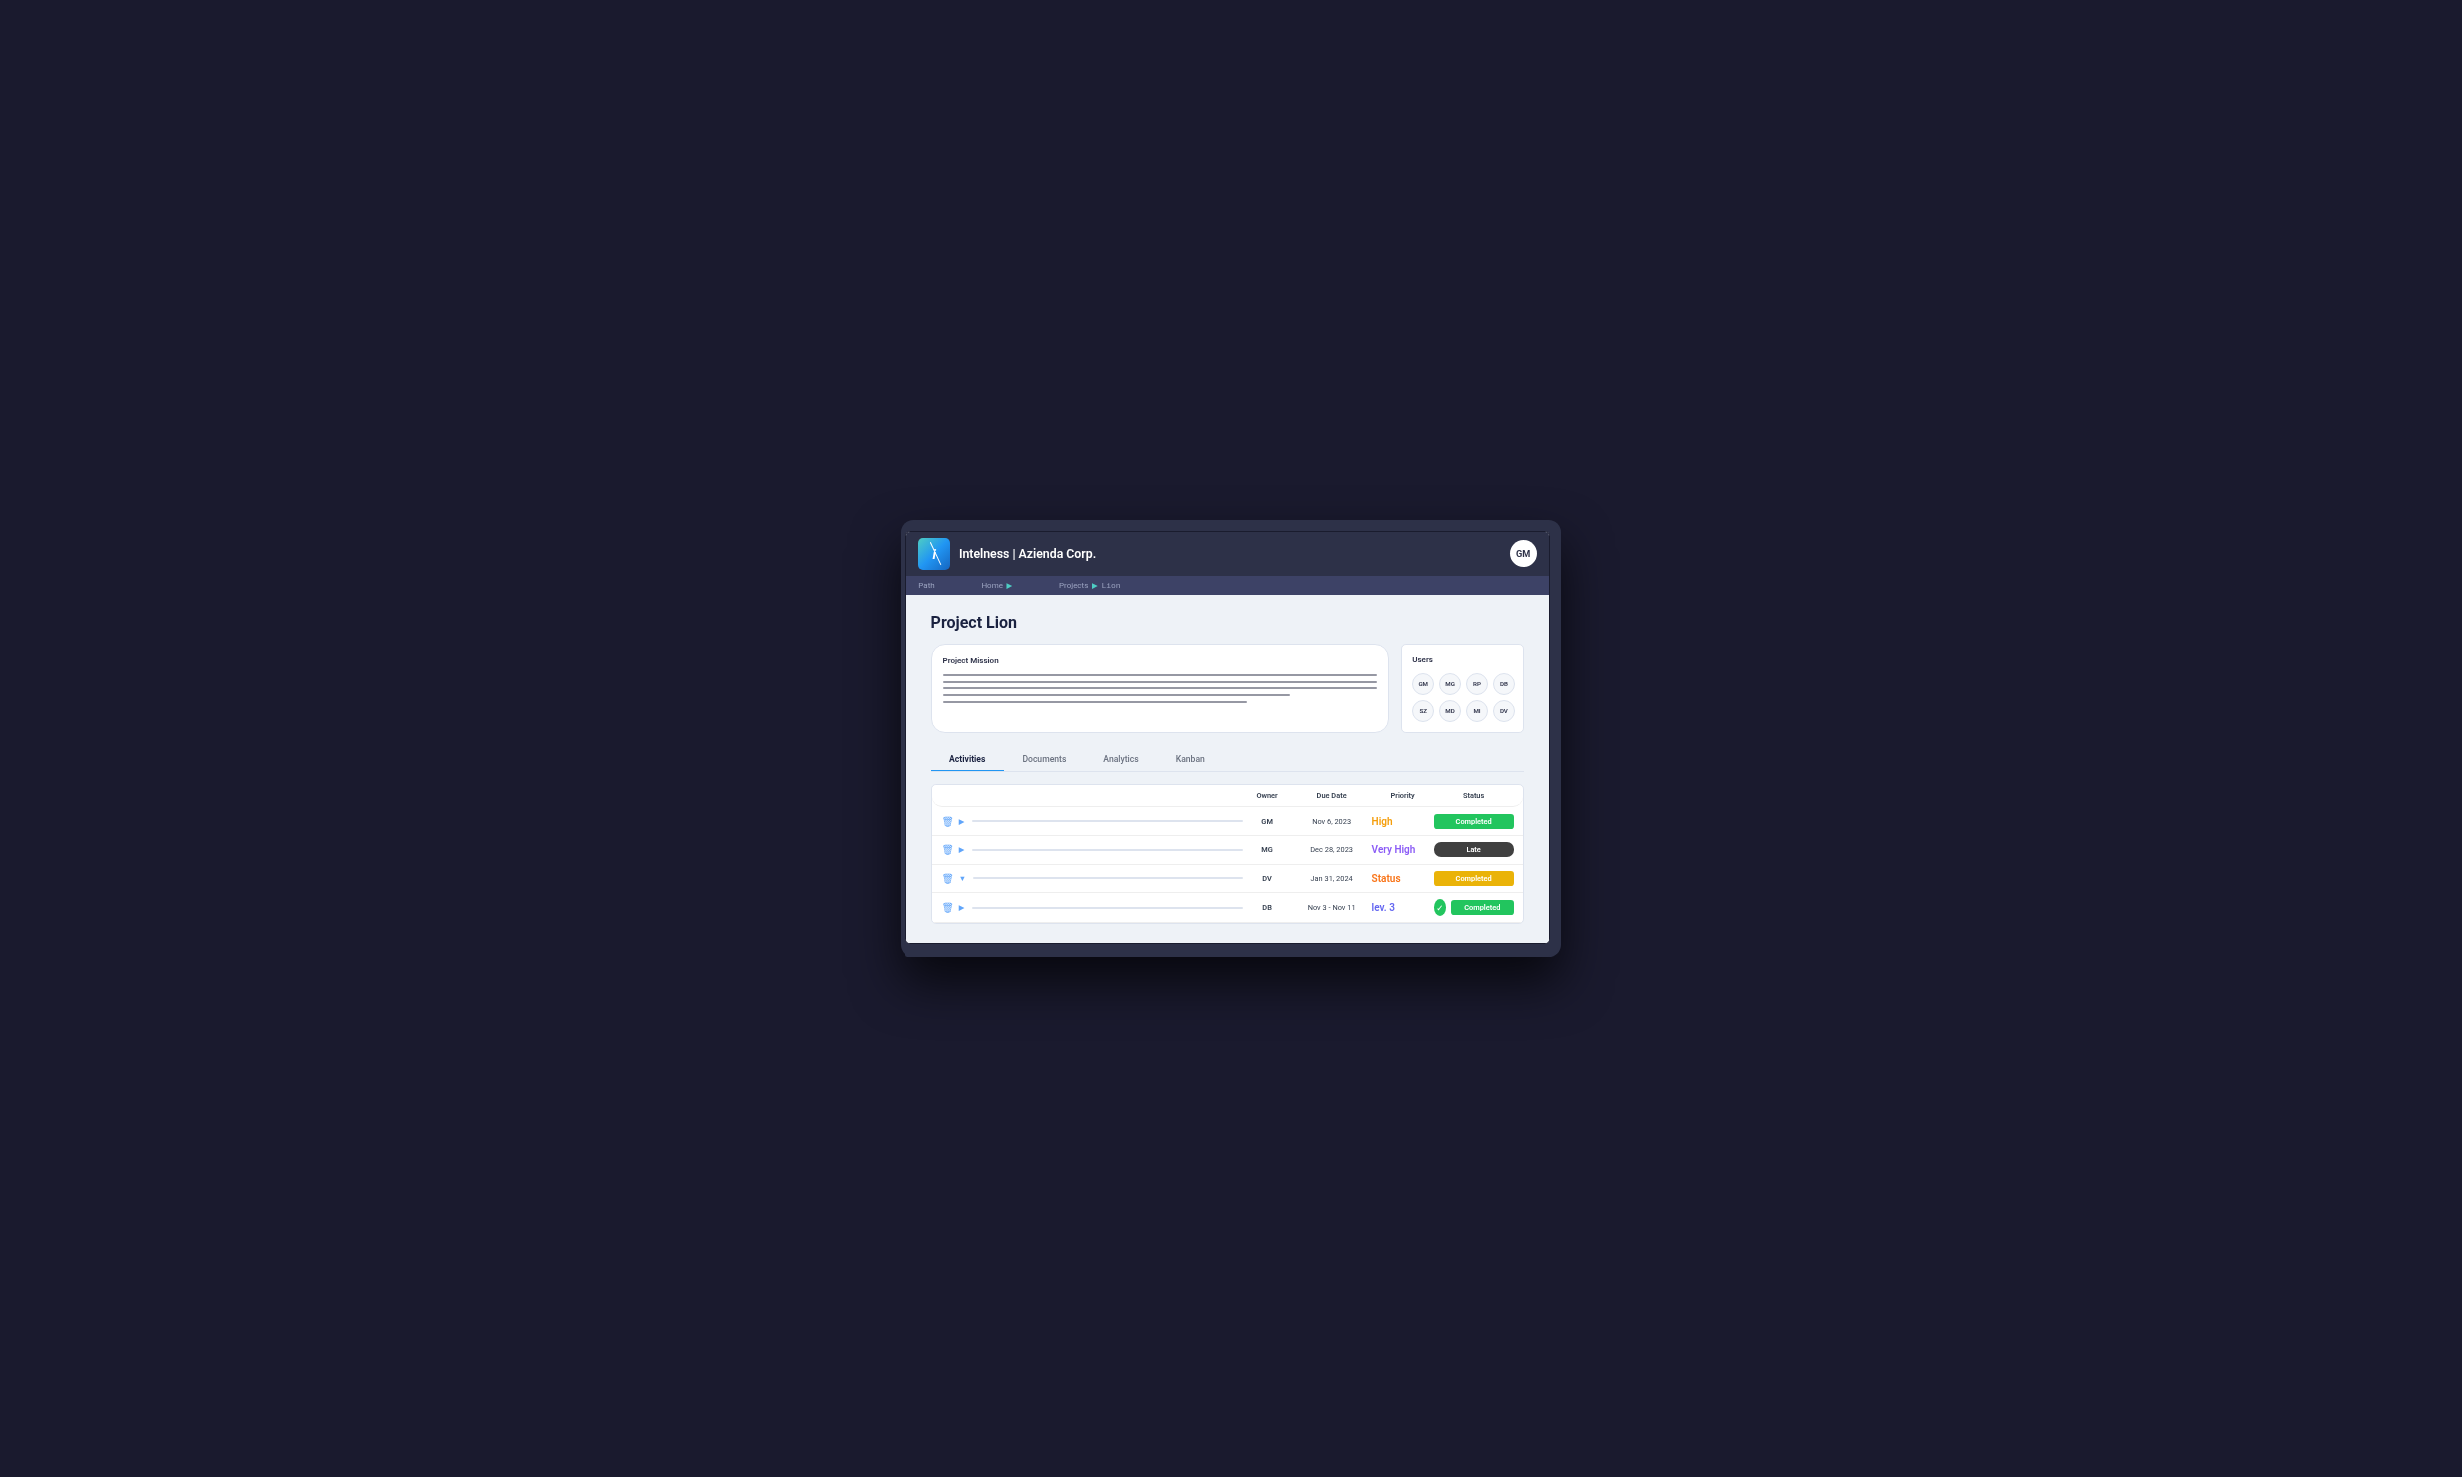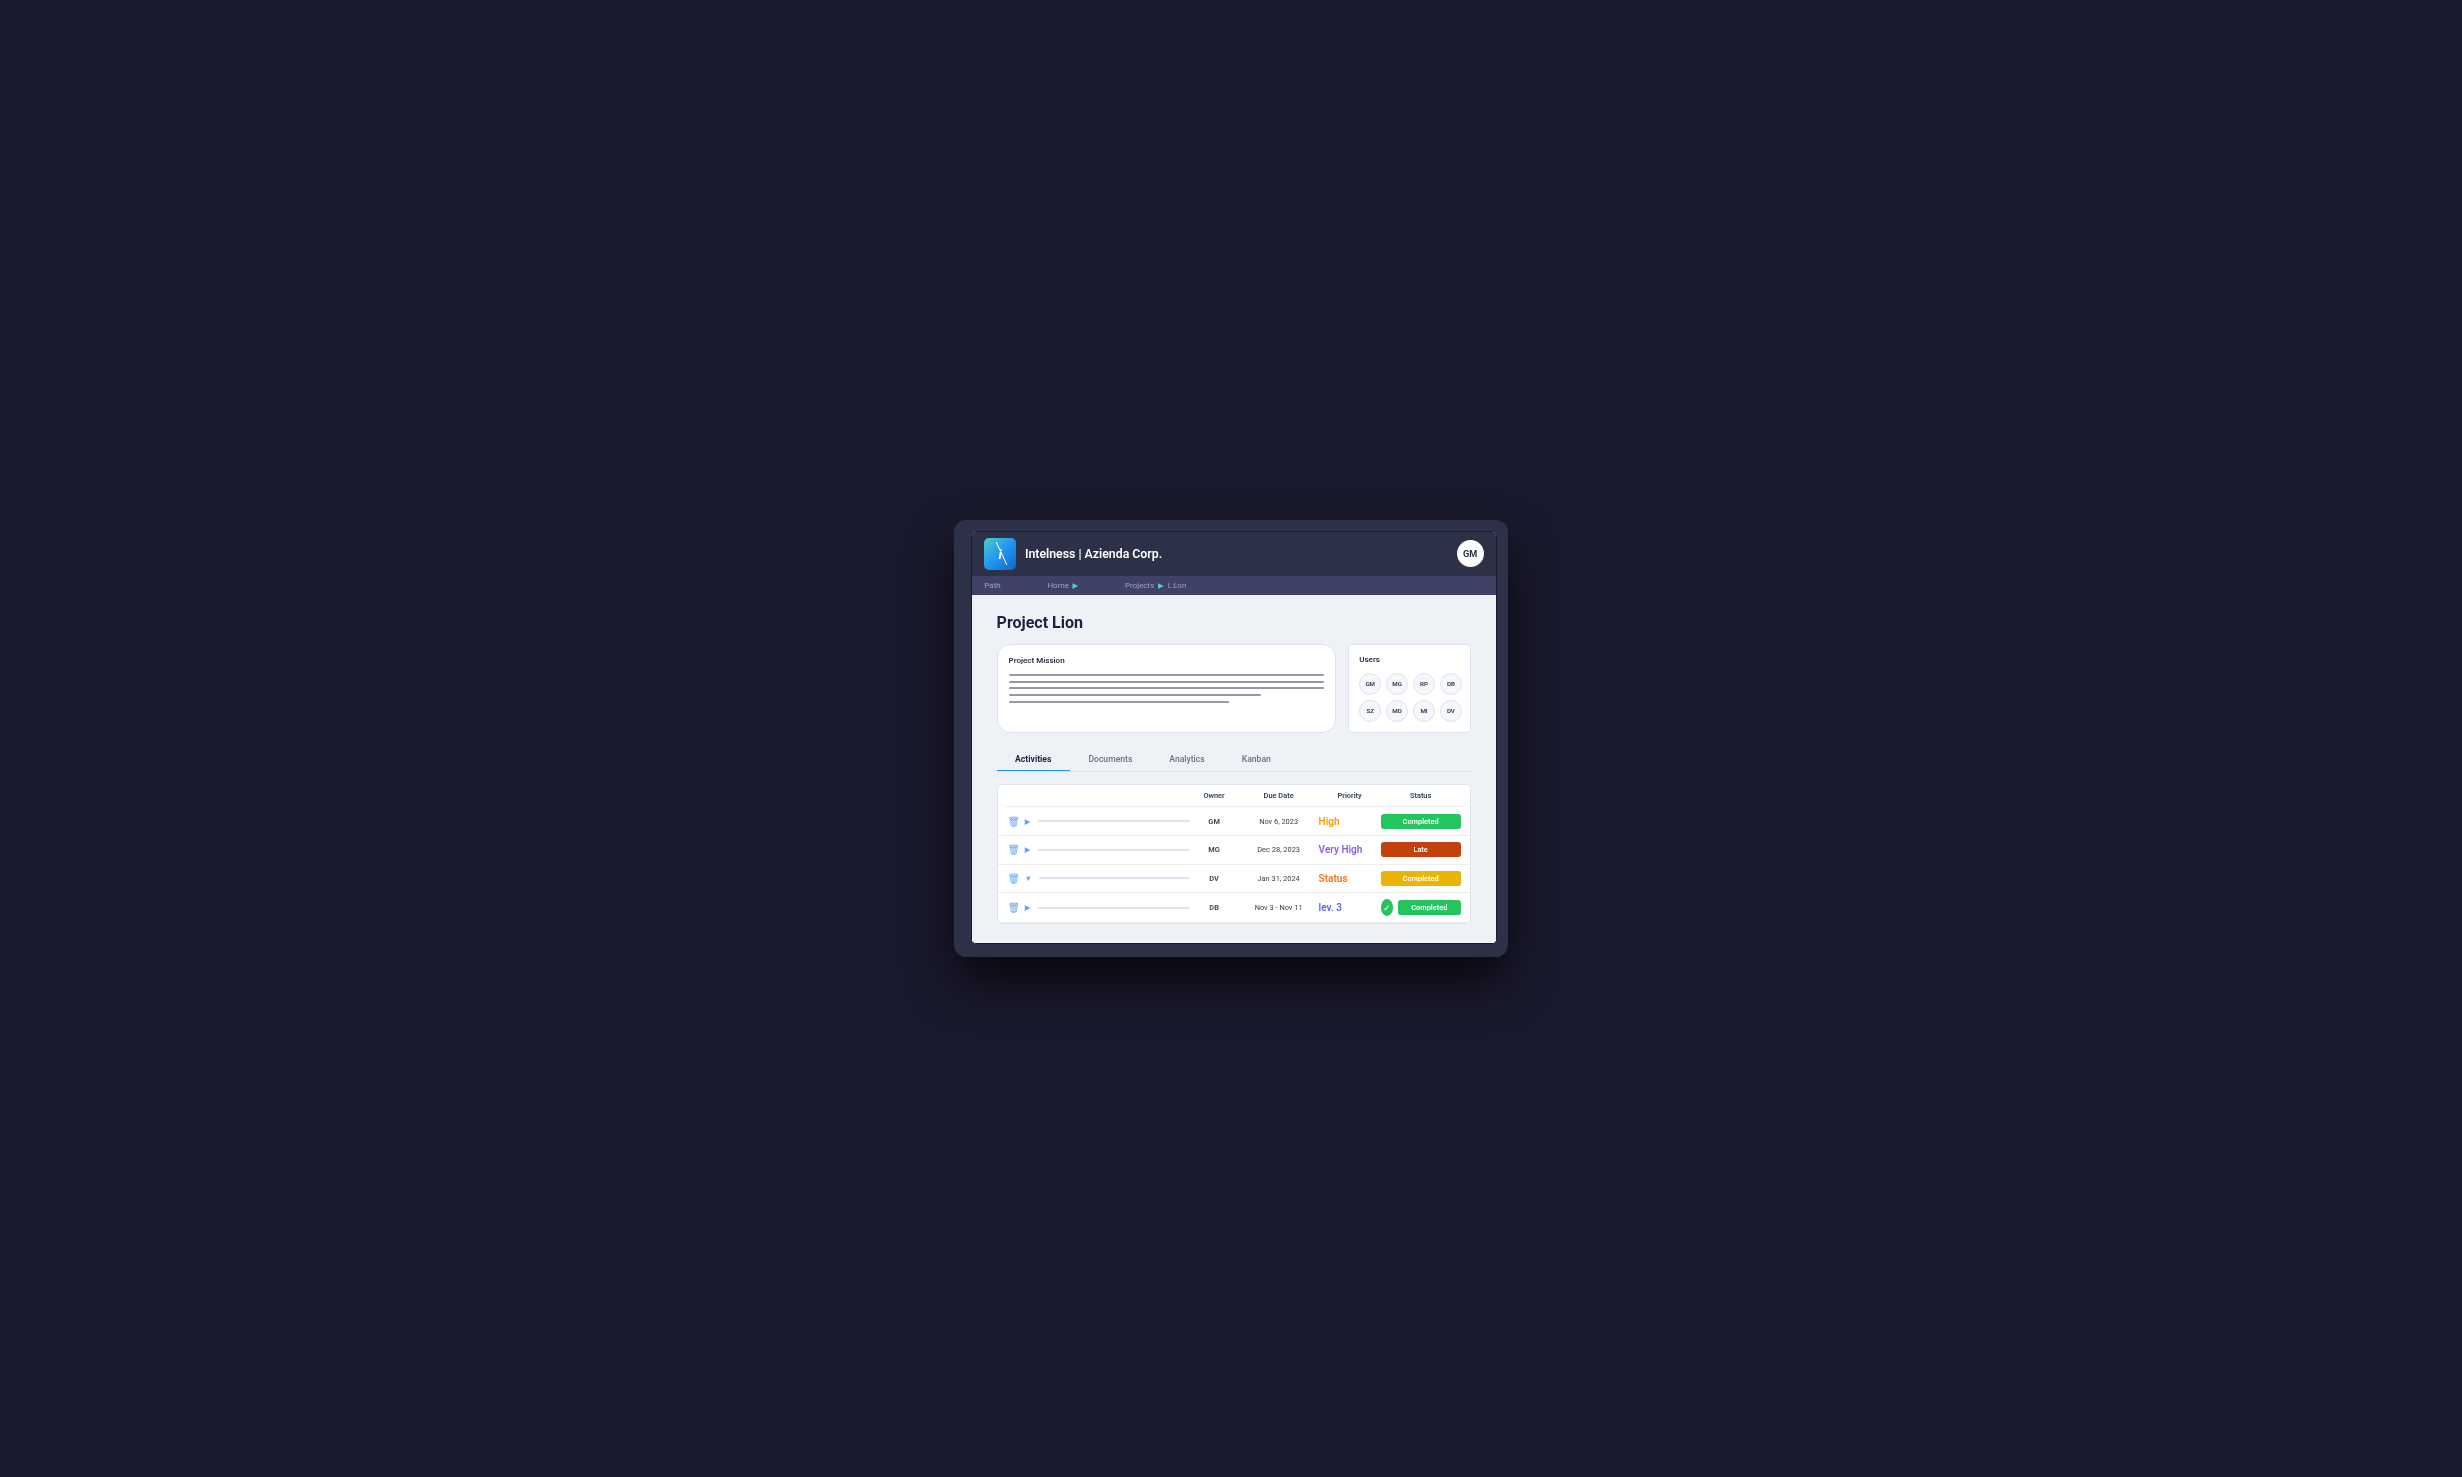--- a/index.html
+++ b/index.html
@@ -5,24 +5,24 @@
     * { box-sizing: border-box; margin: 0; padding: 0; }
     body {
       background: #1a1a2e;
       display: flex;
       justify-content: center;
       align-items: center;
       min-height: 100vh;
       font-family: -apple-system, BlinkMacSystemFont, 'Segoe UI', Roboto, sans-serif;
     }
     .laptop-outer {
-      width: 554px;
+      width: 660px;
       background: #2d3148;
       border-radius: 12.3px;
-      padding: 11px 11px 0 17px;
+      padding: 11px 11px 0 4px;
       box-shadow: 0 24.6px 49px rgba(0,0,0,0.7);
     }
     .laptop-screen {
       background: #f0f4f8;
       border-radius: 4.9px;
       overflow: hidden;
       border: 1.2px solid #1a1c2e;
     }
     .top-bar {
       background: #2d3148;
@@ -271,21 +271,21 @@
       display: inline-block;
       padding: 3.1px 7.4px;
       border-radius: 3.1px;
       font-size: 7.4px;
       font-weight: 600;
       color: white;
       width: 100%;
       text-align: center;
     }
     .status-completed { background: #22c55e; }
-    .status-late { background: #c2410c; }
+    .status-late { background: #404040; border-radius: 7px; }
     .status-inprogress { background: #eab308; }
     .check-circle {
       width: 17px;
       height: 17px;
       background: #22c55e;
       border-radius: 50%;
       display: flex;
       align-items: center;
       justify-content: center;
       margin: 0 auto;

